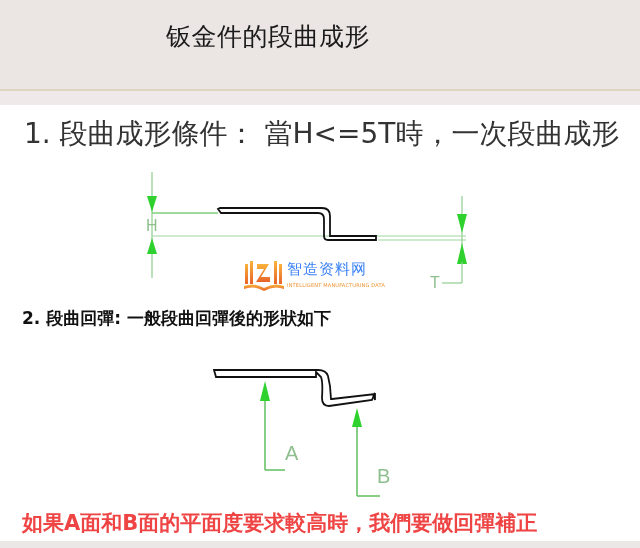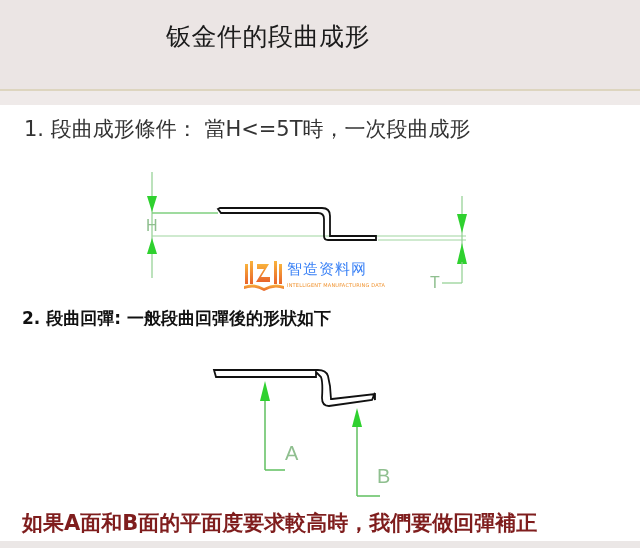--- a/index.html
+++ b/index.html
@@ -16,29 +16,29 @@
     .header-strip {
       position: absolute; left: 0; top: 91px; width: 640px; height: 14px;
       background: #efeae9;
     }
     .title {
       position: absolute; left: 166px; top: 20px;
       font-size: 25px; color: #1a1a1a; letter-spacing: 0.5px; white-space: nowrap; text-align: right;
     }
     .line1 {
       position: absolute; left: 24px; top: 115px;
-      font-size: 21px; color: #333333; white-space: nowrap; letter-spacing: 0px;
+      font-size: 28px; color: #333333; white-space: nowrap; letter-spacing: 0px;
     }
     .line2 {
       position: absolute; left: 22px; top: 307px;
       font-size: 17px; color: #111111; font-weight: bold; white-space: nowrap;
     }
     .line3 {
       position: absolute; left: 22px; top: 509px;
-      font-size: 21px; color: #7f1d1d; font-weight: bold; white-space: nowrap;
+      font-size: 21px; color: #ef4444; font-weight: bold; white-space: nowrap;
     }
     .footer-bar {
       position: absolute; left: 0; top: 541px; width: 640px; height: 7px;
       background: #ebe7e6;
     }
     svg.diagram { position: absolute; left: 0; top: 0; }
     .wm {
       position: absolute; left: 243px; top: 258px; width: 160px; height: 34px;
     }
     .wm-cn {

